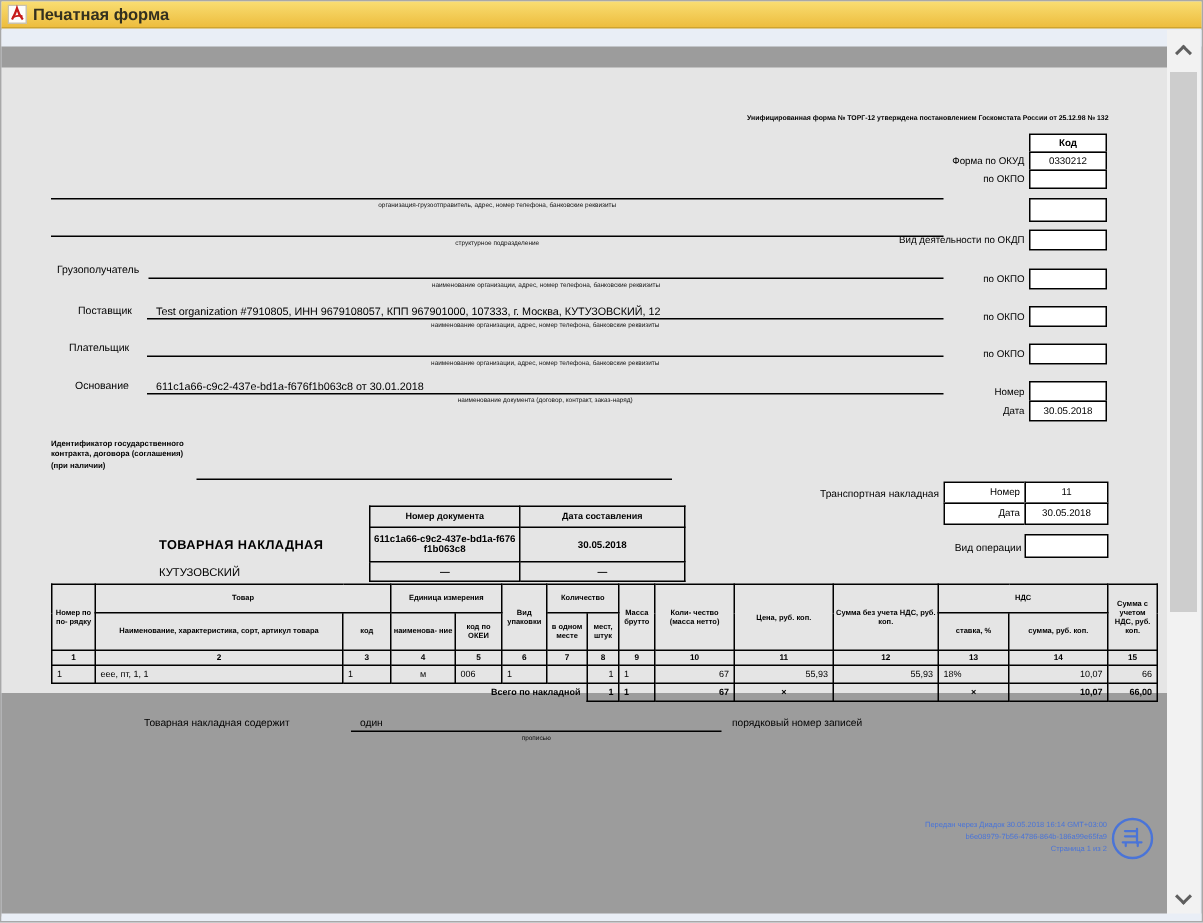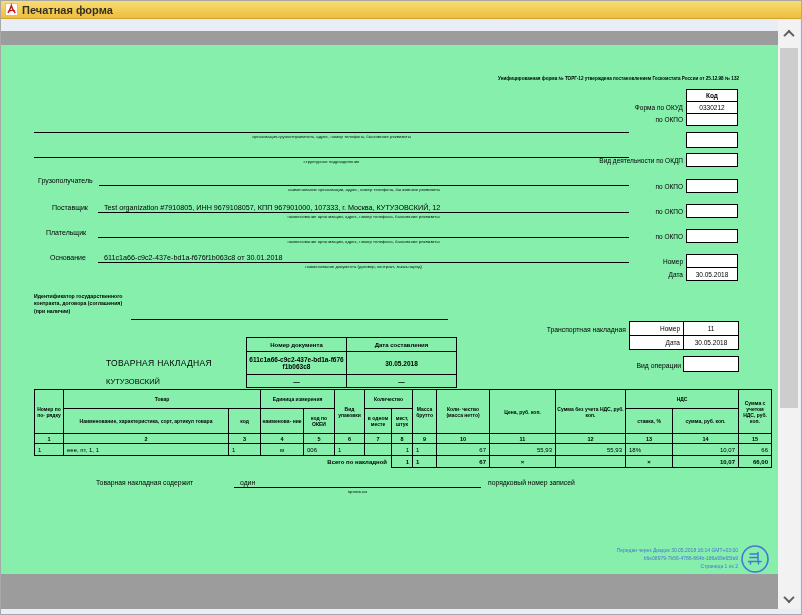--- a/index.html
+++ b/index.html
@@ -2,21 +2,21 @@
 <html><head>
 <meta charset="utf-8">
 <style>
   html,body{margin:0;padding:0}
   body{width:802px;height:615px;position:relative;overflow:hidden;background:#e9eef6;font-family:"Liberation Sans",sans-serif}
   .window{position:absolute;inset:0;border:1px solid #a8a8a8;box-sizing:border-box;background:#e9eef6}
   .titlebar{position:absolute;left:0;right:0;top:0;height:18px;background:linear-gradient(#f9dd72,#edbd3e);border-bottom:1px solid #cfa42f;display:flex;align-items:center;gap:4px;padding:0 4px;box-sizing:border-box}
   .title{font-size:11px;font-weight:bold;color:#33301f;white-space:nowrap}
   .strip{position:absolute;left:0;right:0;top:19px;height:11px;background:#e9eef6}
   .canvas{position:absolute;left:0;width:778px;top:30px;height:580px;background:#9c9c9c}
-  .page{position:absolute;left:0;top:14px;width:777px;height:529px;background:#86efac;color:#000}
+  .page{position:absolute;left:0;top:14px;width:777px;height:417px;background:#e5e5e5;color:#000}
   .bottomstrip{position:absolute;left:0;right:0;bottom:0;height:5px;background:#e9eef6}
   
   .scroll{position:absolute;right:1px;top:19px;bottom:4px;width:22px;background:#f2f2f2}
   .sbtn{position:absolute;left:0;width:22px;height:22px;display:flex;align-items:center;justify-content:center;cursor:pointer}
   .sbtn.up{top:3px}.sbtn.down{bottom:0}
   .chev{width:6px;height:6px;border-left:2px solid #5f5f5f;border-top:2px solid #5f5f5f}
   .chev.u{transform:rotate(45deg) translate(1px,1px)}
   .chev.d{transform:rotate(-135deg) translate(1px,1px)}
   .thumb{position:absolute;left:2px;width:18px;top:28px;height:360px;background:#cdcdcd}
   
@@ -25,21 +25,21 @@
   .cap{position:absolute;font-size:4.3px;text-align:center;white-space:nowrap;color:#111}
   .lab{position:absolute;font-size:7px;white-space:nowrap}
   .val{position:absolute;font-size:7.2px;white-space:nowrap}
   .note{font-size:4.6px;font-weight:bold;white-space:nowrap}
   .clab{position:absolute;right:95px;font-size:6.5px;text-align:right;white-space:nowrap}
   .cbox{position:absolute;left:685px;width:52px;border:1px solid #000;box-sizing:border-box;display:flex;align-items:center;justify-content:center;font-size:6.5px;background:#fff}
   .tcell{position:absolute;border:1px solid #000;box-sizing:border-box;display:flex;align-items:center;font-size:6.5px;background:#fff}
   .tcell.lbl{justify-content:flex-end;padding-right:3px}
   .tcell.ctr{justify-content:center}
   .gov{position:absolute;left:33px;top:248px;width:97px;font-size:5.2px;font-weight:bold;line-height:1.4}
-  .doctitle{position:absolute;left:105px;top:313px;font-size:8.5px;font-weight:normal;letter-spacing:.3px;white-space:nowrap}
+  .doctitle{position:absolute;left:105px;top:313px;font-size:8.5px;font-weight:bold;letter-spacing:.3px;white-space:nowrap}
   .corr{position:absolute;left:105px;top:332px;font-size:7.5px;white-space:nowrap}
   
   #dn{position:absolute;left:245px;top:292px;border-collapse:collapse;table-layout:fixed}
   #dn td{border:1px solid #000;text-align:center;vertical-align:middle;font-weight:bold;padding:0 2px}
   #dn .r1 td{height:13px;font-size:6px}
   #dn .r2 td{height:22px;font-size:6.5px}
   #dn .r3 td{height:12px;font-size:6.5px}
   
   #gt{position:absolute;left:33px;top:344px;border-collapse:collapse;table-layout:fixed;width:737px}
   #gt td{border:1px solid #000;text-align:center;vertical-align:middle;padding:0 1px;overflow:hidden}

